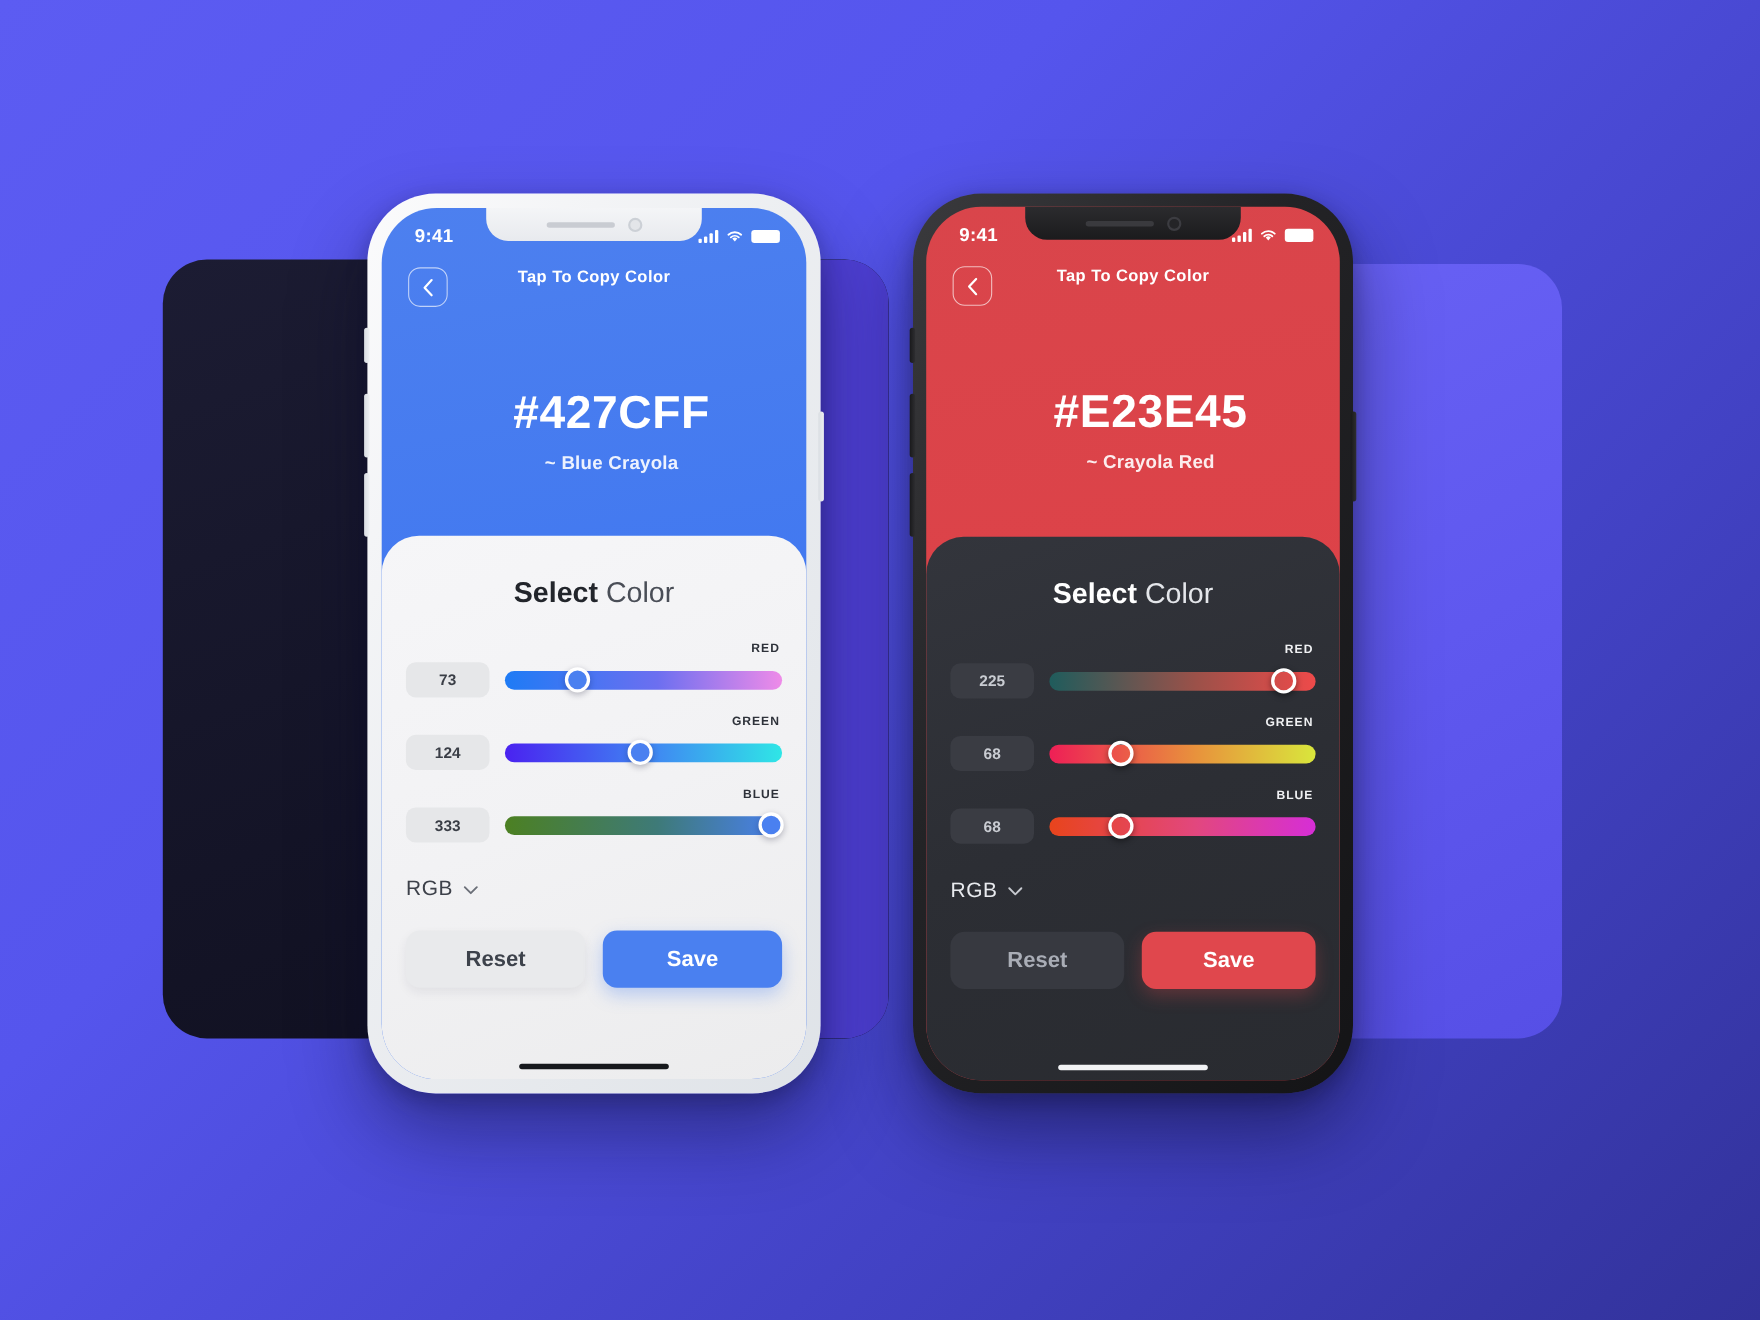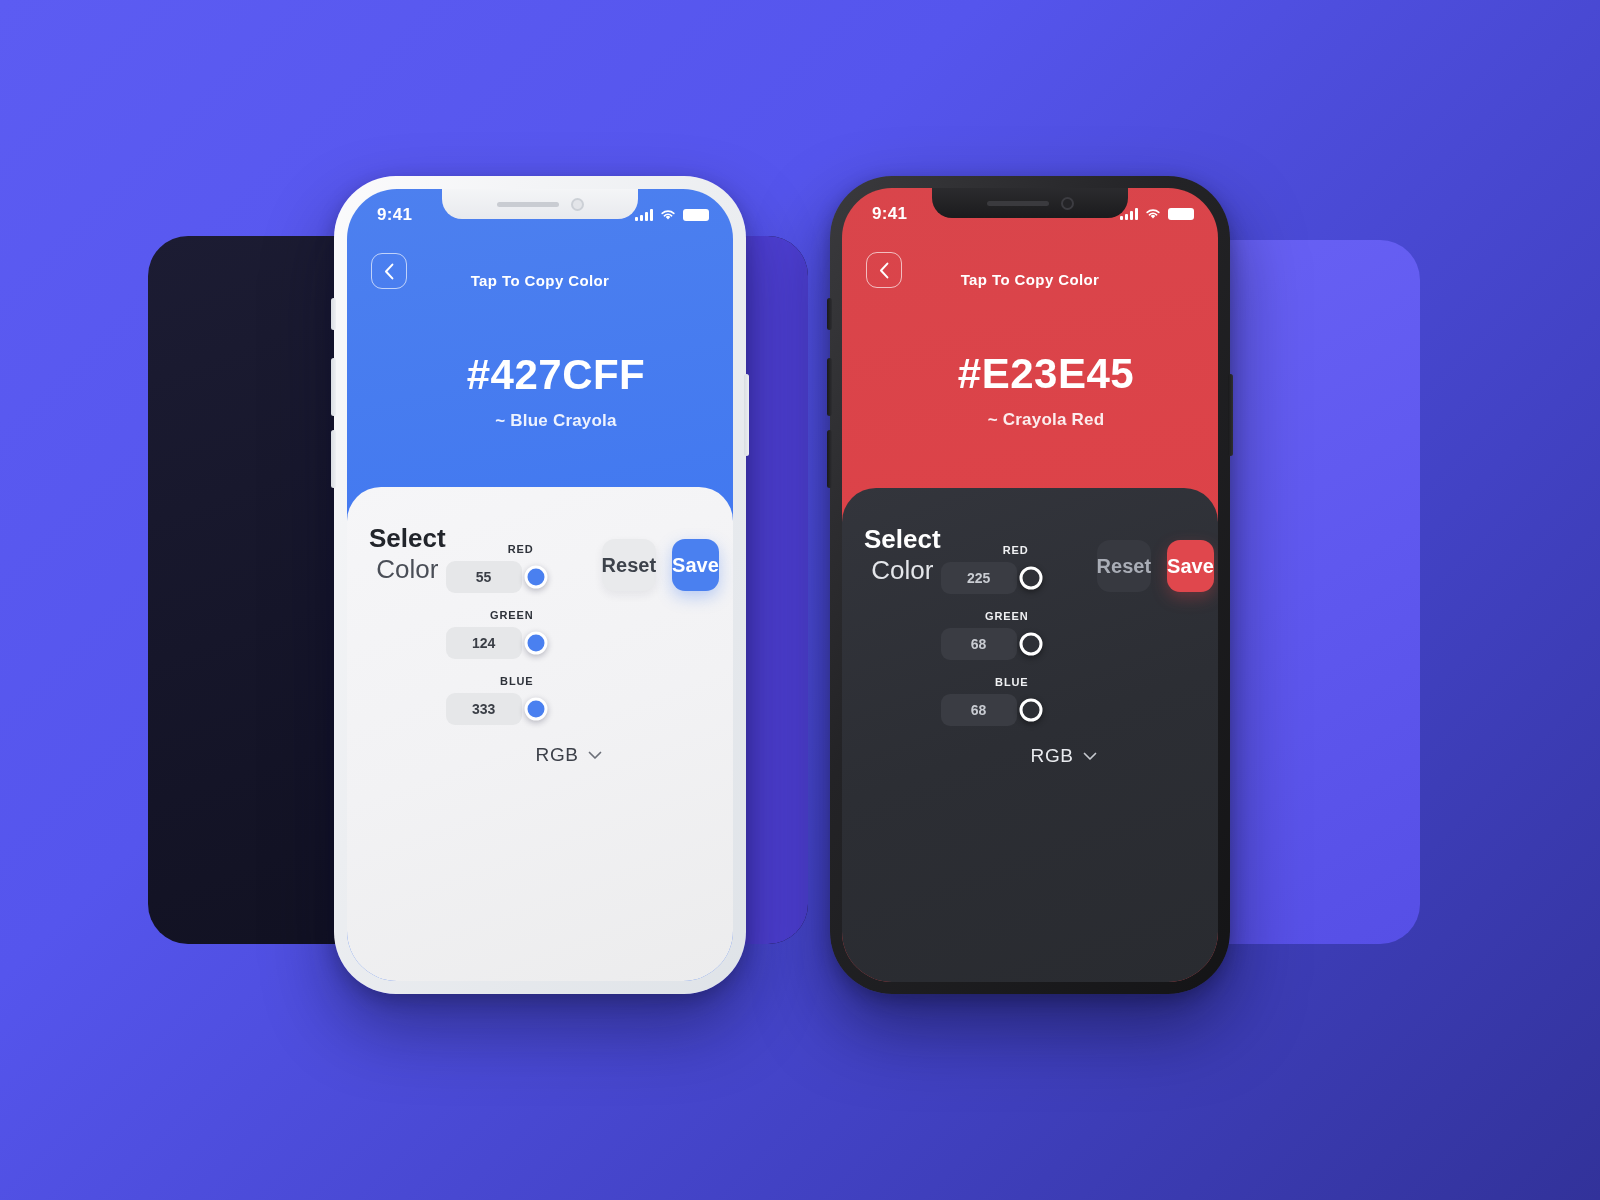--- a/index.html
+++ b/index.html
@@ -112,21 +112,21 @@
   .bars i:nth-child(1){ height: 4px; }
   .bars i:nth-child(2){ height: 6.5px; }
   .bars i:nth-child(3){ height: 9px; }
   .bars i:nth-child(4){ height: 12px; }
   .battery {
     width: 26px; height: 12px; border-radius: 3px; background: #fff;
   }
 
   
   .navbar {
-    display: flex; align-items: flex-end;
+    display: flex; align-items: flex-start;
     padding: 8px 24px 0 24px;
     position: relative;
     height: 54px;
   }
   .back-btn {
     width: 36px; height: 36px;
     border: 1.6px solid rgba(255,255,255,.65);
     border-radius: 11px;
     display: flex; align-items: center; justify-content: center;
     color: #fff;
@@ -165,21 +165,21 @@
   }
 
   
   .sheet {
     margin-top: auto;
     border-top-left-radius: 34px;
     border-top-right-radius: 34px;
     padding: 26px 22px 0 22px;
     height: 494px;
     display: flex;
-    flex-direction: row;
+    flex-direction: column;
     position: relative;
   }
   .sheet-light { background: linear-gradient(160deg,#f6f6f8 0%, #f2f2f4 50%, #ececed 100%); }
   .sheet-dark  { background: linear-gradient(160deg,#33353c 0%, #2c2e34 50%, #292b30 100%); }
 
   .sheet-title {
     text-align: center;
     font-size: 26px;
     margin-top: 10px;
   }
@@ -331,21 +331,21 @@
     <div class="sheet sheet-light">
       <div class="sheet-title title-light">
         <b>Select</b><span> </span><span>Color</span>
       </div>
 
       <div class="sliders">
 
         <div class="slider-row">
           <div class="slider-label lbl-light">RED</div>
           <div class="slider-line">
-            <div class="value-chip chip-light">55</div>
+            <div class="value-chip chip-light">73</div>
             <div class="track" style="background:linear-gradient(90deg,#1E7BF5 0%,#6C6FF0 55%,#EE8BE8 100%)">
               <div class="thumb thumb-light" style="left:26%;background:#4a80f0"></div>
             </div>
           </div>
         </div>
 
         <div class="slider-row">
           <div class="slider-label lbl-light">GREEN</div>
           <div class="slider-line">
             <div class="value-chip chip-light">124</div>

